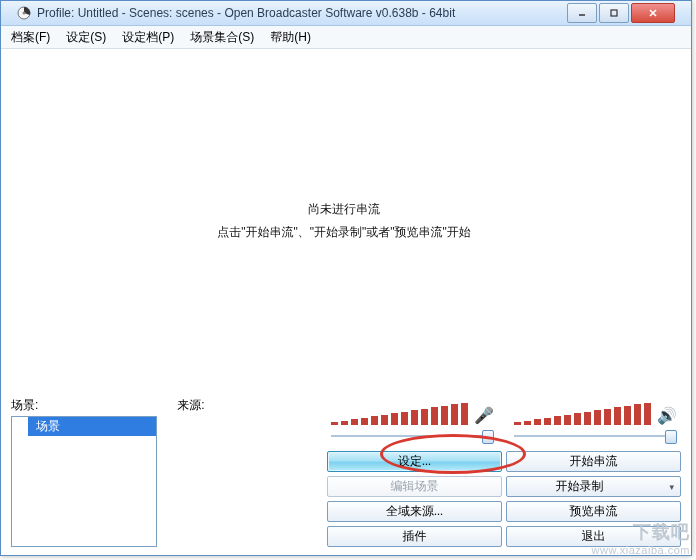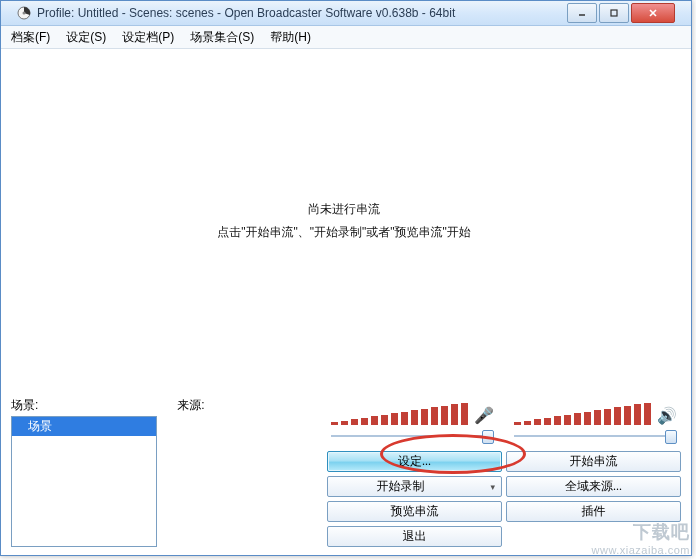--- a/index.html
+++ b/index.html
@@ -97,23 +97,24 @@
   .col-label { margin-bottom:2px; }
   .scenes-col { width: 180px; }
   .sources-col { width: 160px; }
   .listbox {
     flex:1;
     border:1px solid #7a9fc2;
     background:#fff;
     overflow:auto;
   }
   .list-item {
-    padding: 1px 16px;
+    padding: 1px 8px;
     cursor:pointer;
     white-space:nowrap;
+    margin-left:16px;
   }
   .list-item.selected { background:#2f7de1; color:#fff; }
   .chkrow {
     padding: 0 4px;
     display:flex;
     align-items:center;
     gap:4px;
     white-space:nowrap;
     cursor:pointer;
     height:17px;
@@ -339,20 +340,21 @@
           </div>
         <div class="slider">
             <div class="slider-track"></div>
             <div class="slider-thumb"></div>
           </div>
       </div>
 
       <div class="button-grid">
         <div class="btn highlight">设定...</div>
         <div class="btn">开始串流</div>
+        <div class="btn disabled">编辑场景</div>
         <div class="btn" style="position:relative;padding-right:28px">
             <span>开始录制</span>
             <span style="position:absolute;right:6px;font-size:9px;color:#555">▾</span>
           </div>
         <div class="btn">全域来源...</div>
         <div class="btn">预览串流</div>
         <div class="btn">插件</div>
         <div class="btn">退出</div>
       </div>
     </div>

